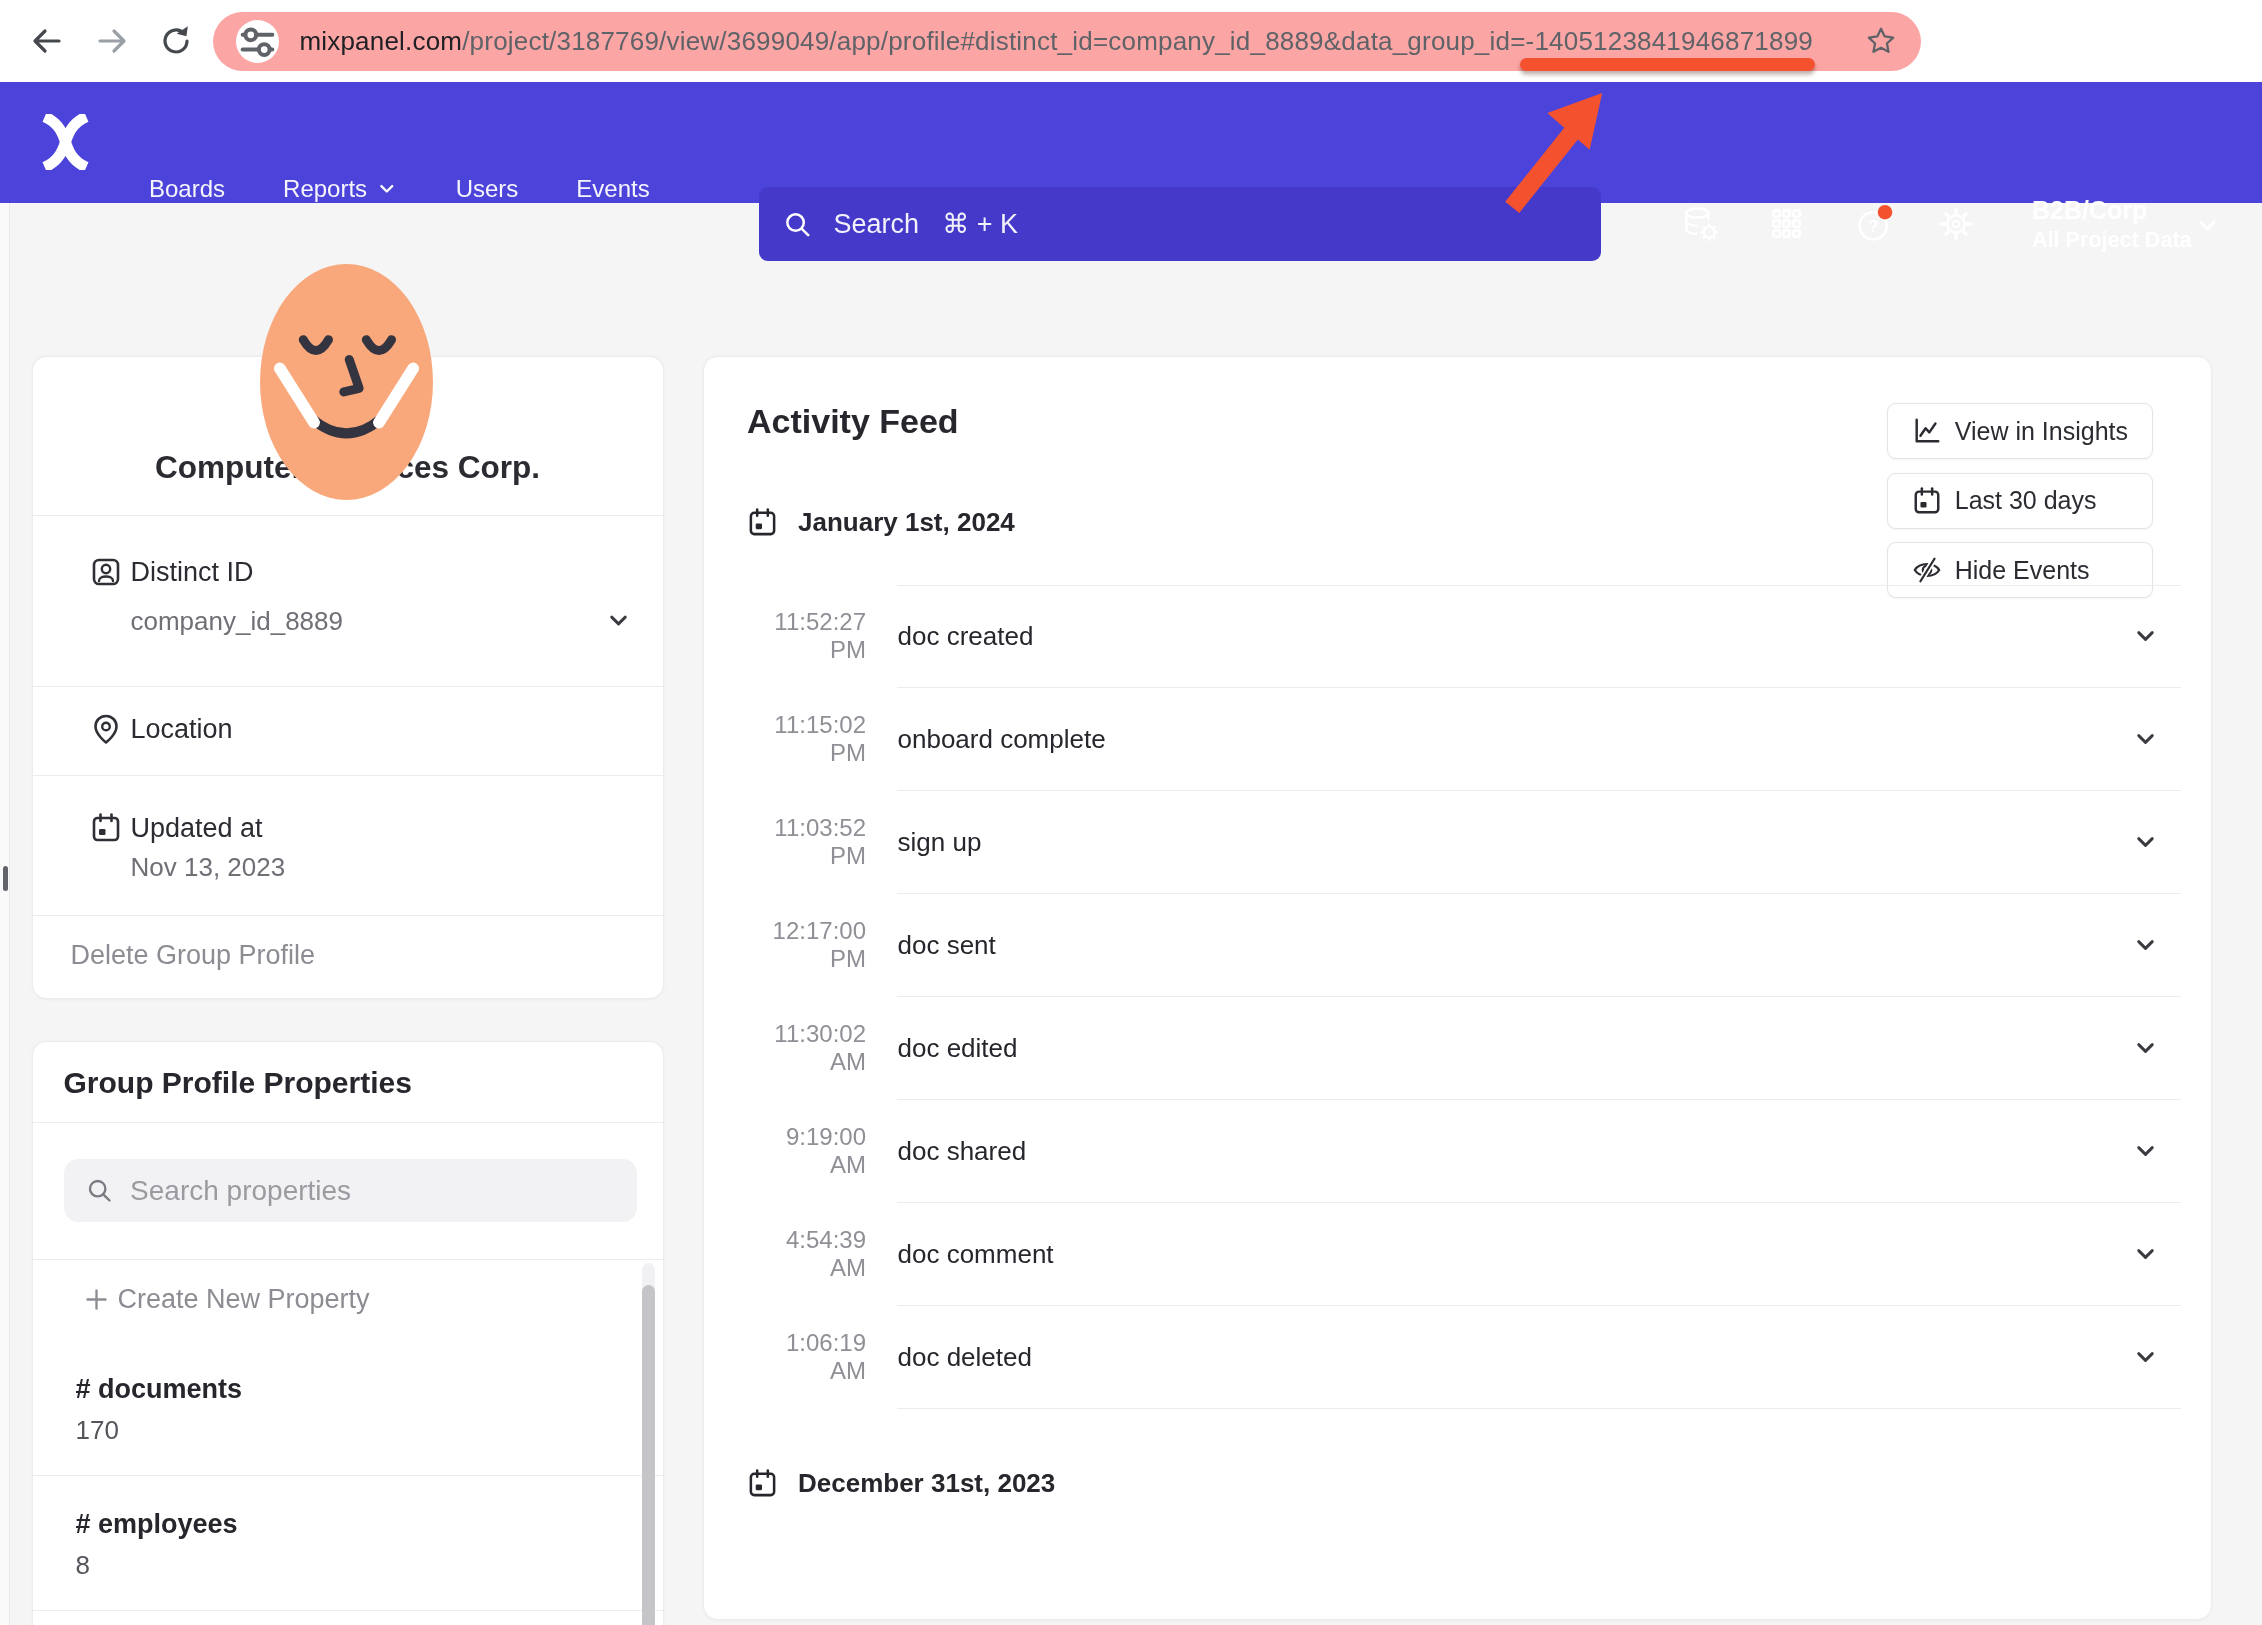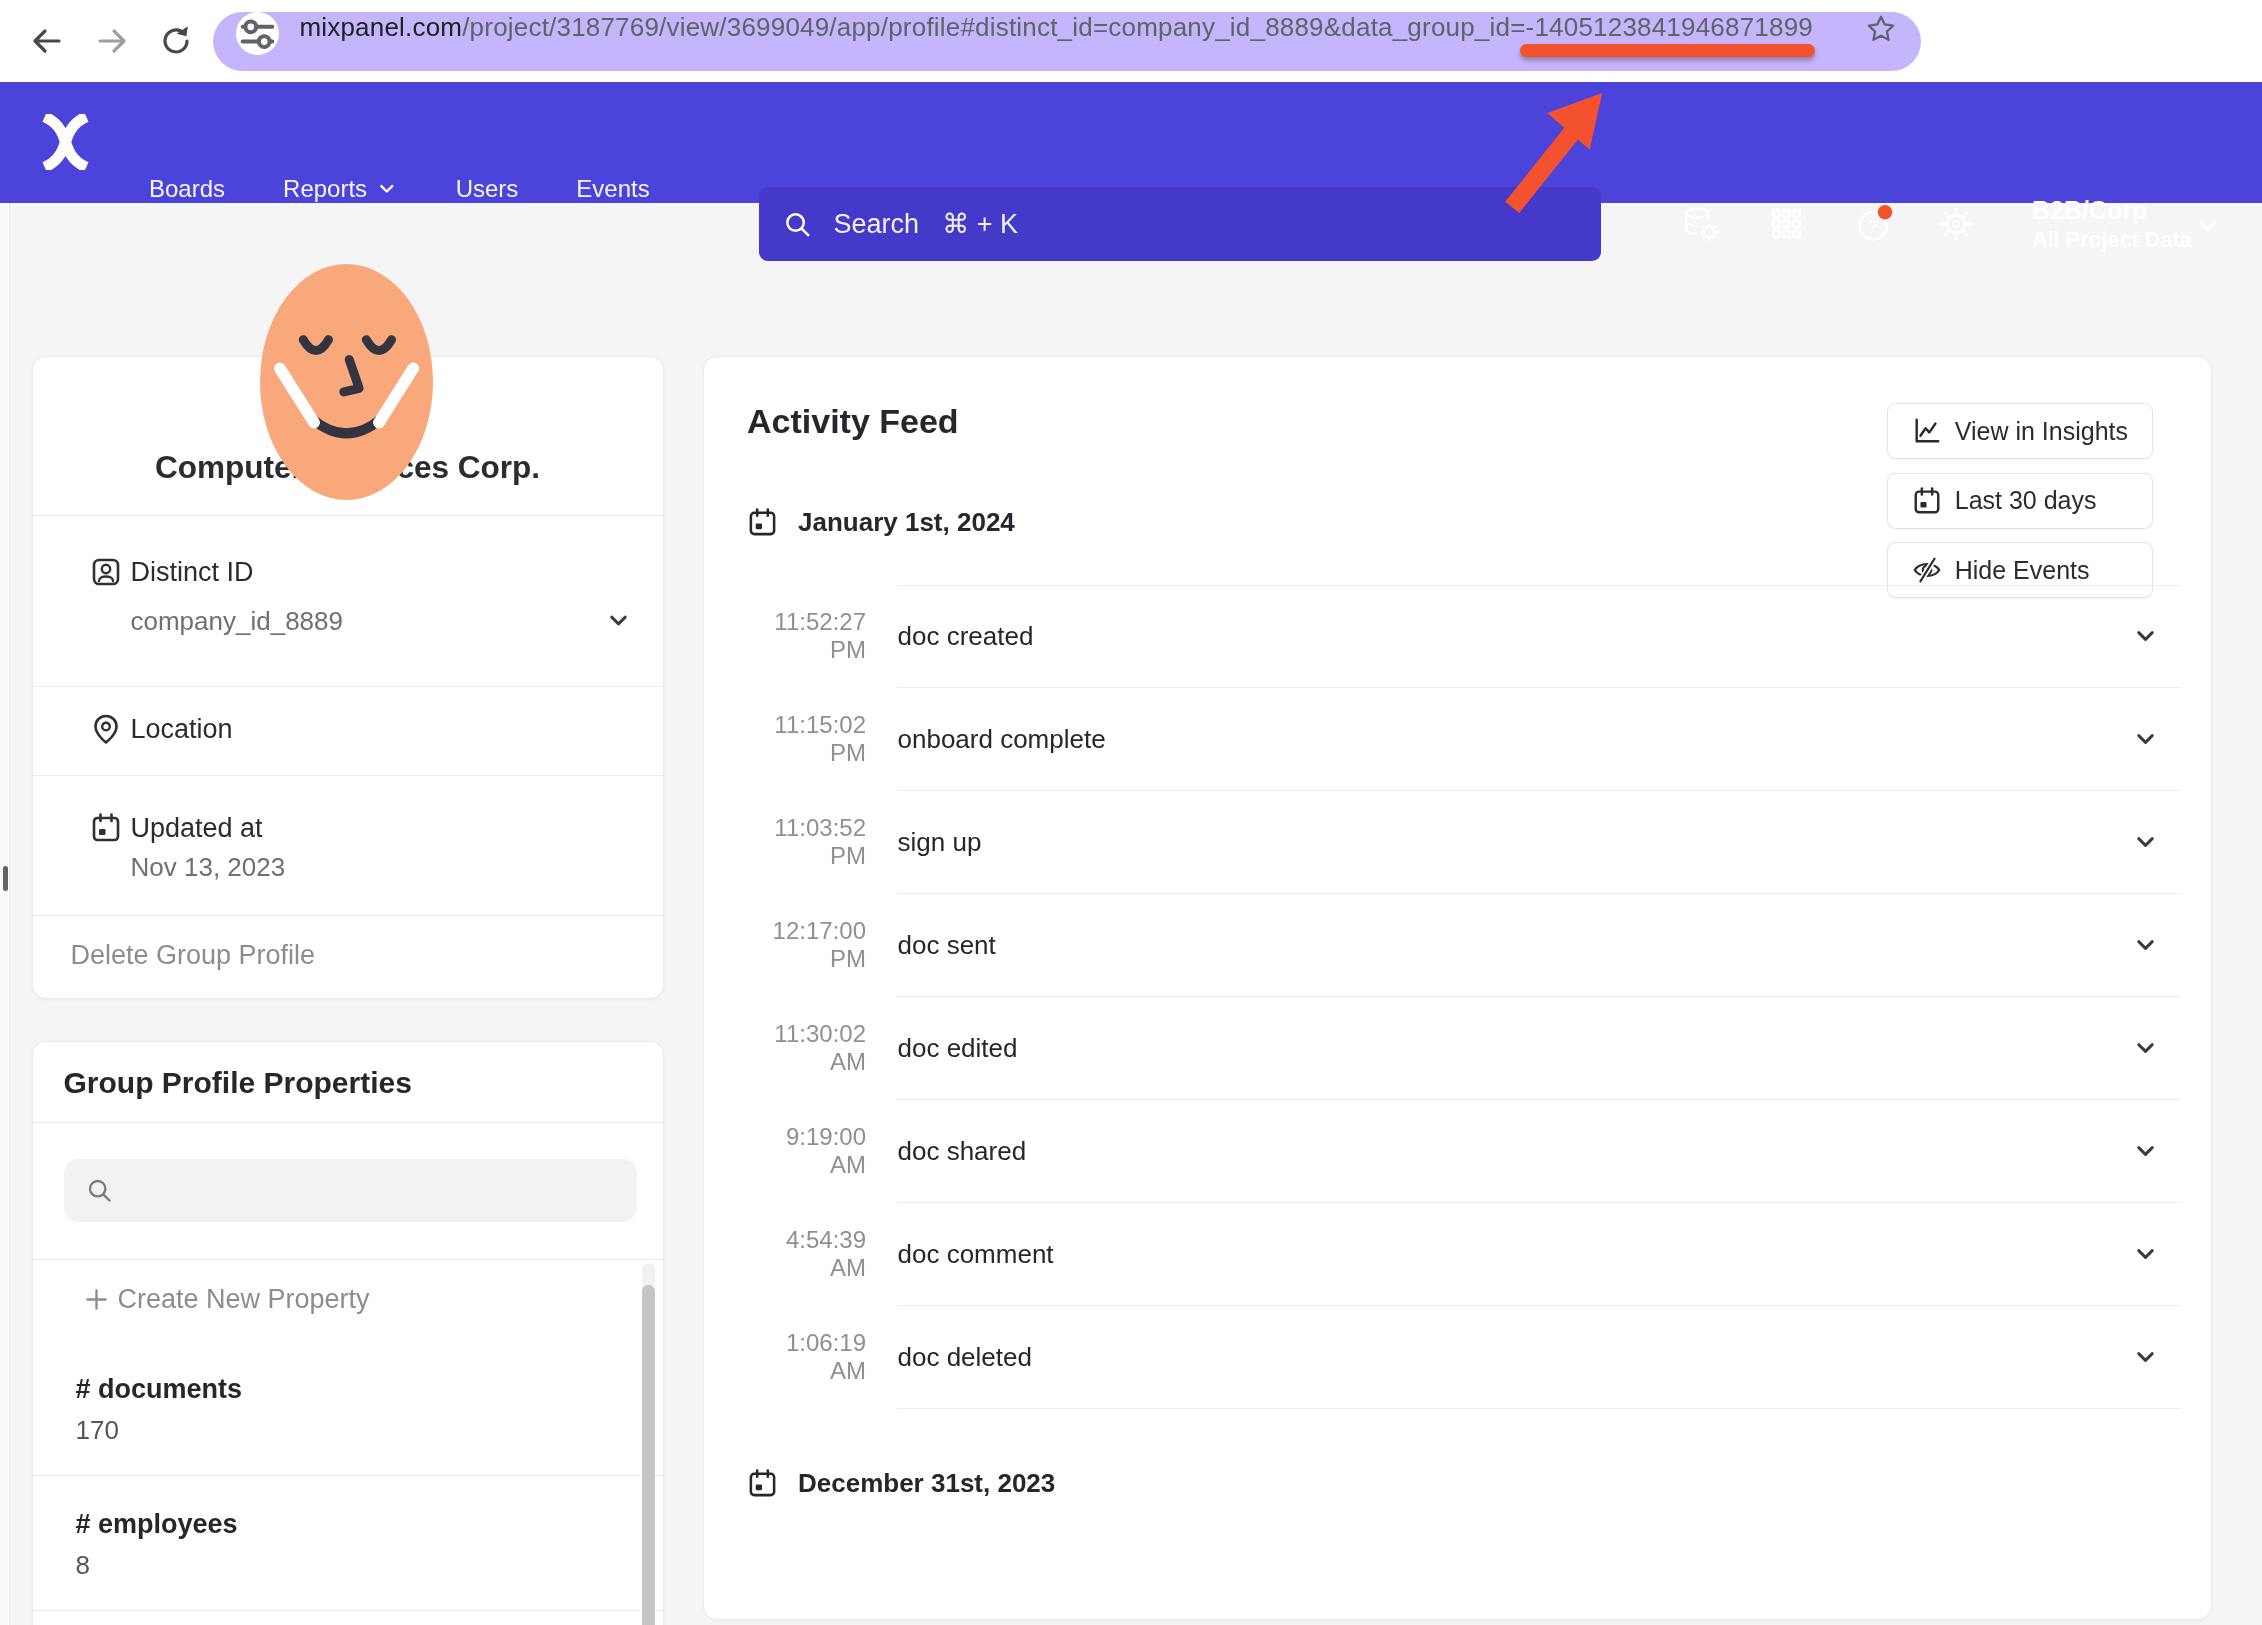--- a/index.html
+++ b/index.html
@@ -8,21 +8,21 @@
   .screen { position:relative; width:2263px; height:1626px; overflow:hidden; background:#F5F5F6; }
 
   
   .chrome { position:absolute; left:0; top:0; width:2263px; height:82px; background:#fff; z-index:10; }
   .chrome-btn { position:absolute; top:23.4px; width:36px; height:36px; color:#45484D; cursor:pointer; }
   .chrome-btn svg { width:100%; height:100%; display:block; }
   #btn-back   { left:29px; }
   #btn-fwd    { left:94px; color:#9AA0A6; }
   #btn-reload { left:158px; }
   .urlbar { position:absolute; left:213px; top:11.7px; width:1708px; height:59px; border-radius:30px;
-            background:#c4b5fd; display:flex; align-items:flex-start; padding:0 23.4px; overflow:visible; }
+            background:#fca5a5; display:flex; align-items:center; padding:0 23.4px; overflow:visible; }
   .tune-wrap { width:43px; height:43px; border-radius:50%; background:#fff; display:flex; align-items:center; justify-content:center; flex:none; }
   .tune-wrap svg { width:27px; height:27px; color:#5F6368; }
   .url-text { flex:1 1 auto; margin-left:20px; white-space:nowrap; overflow:visible; font-size:26px; letter-spacing:0.2px; color:#5F6368; }
   .url-domain { color:#202124; }
   .url-hl { position:relative; }
   .url-hl::after { content:""; position:absolute; left:-5.4px; right:-1.8px; bottom:-15.3px; height:12.6px; border-radius:7.2px;
                    background:#F4512F; box-shadow:0 3.6px 4.5px rgba(70,25,10,.35); }
   .star-wrap { width:34px; height:34px; flex:none; color:#5F6368; margin-left:12.6px; cursor:pointer; }
   .star-wrap svg { width:100%; height:100%; }
 
@@ -306,20 +306,21 @@
   <div class="card" id="props-card">
     <div class="props-title">Group Profile Properties</div>
     <div class="divider" style="top:80px"></div>
     <div class="psearch">
       <span class="ic">
           <svg viewBox="0 0 32 32">
             <circle cx="14" cy="14" r="8.5" fill="none" stroke="currentColor" stroke-width="2.6"></circle>
             <line x1="20.5" y1="20.5" x2="27" y2="27" stroke="currentColor" stroke-width="2.6" stroke-linecap="round"></line>
           </svg>
         </span>
+      <input placeholder="Search properties" style="">
     </div>
     <div class="divider" style="top:217px"></div>
     <div id="prop-list">
       <div class="create-row">
         <span class="ic">
             <svg viewBox="0 0 30 30">
               <path d="M15 5v20M5 15h20" stroke="currentColor" stroke-width="2.6" stroke-linecap="round"></path>
             </svg>
           </span>
         <span>Create New Property</span>

